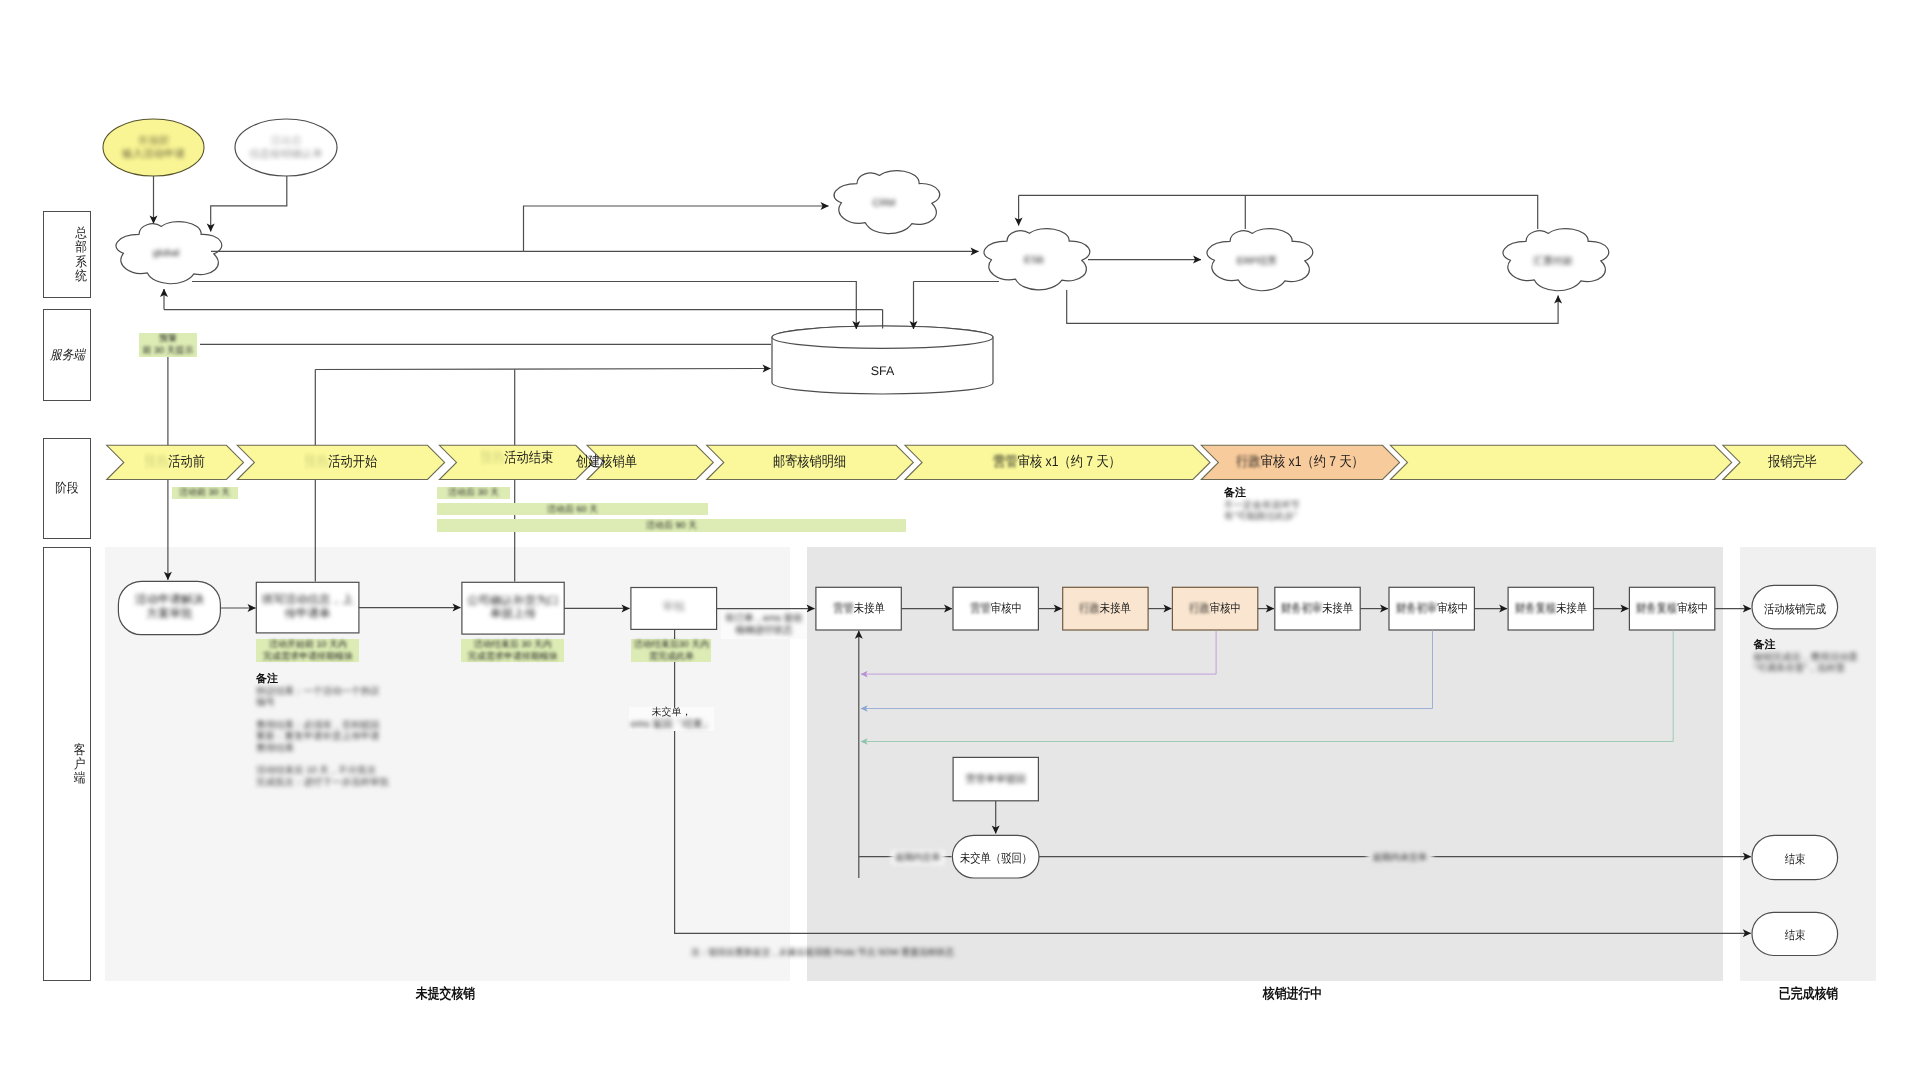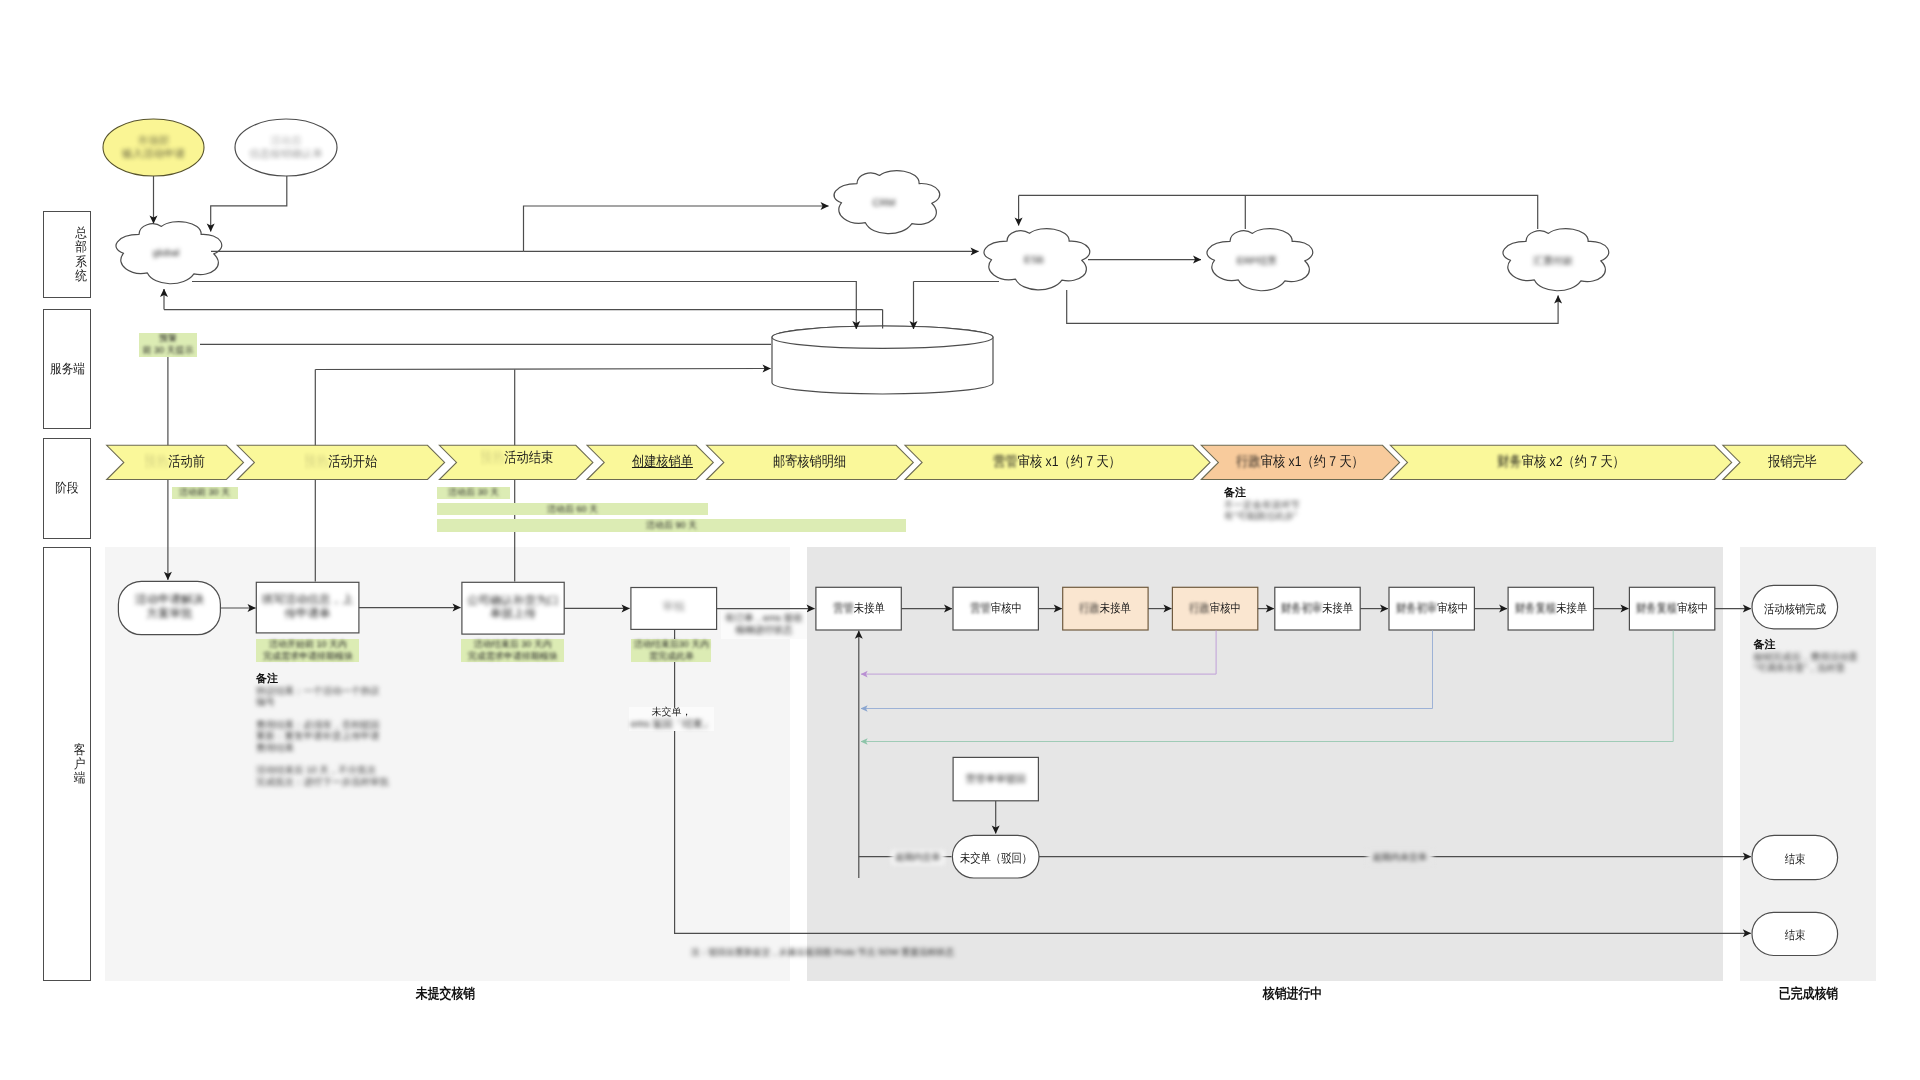--- a/index.html
+++ b/index.html
@@ -124,63 +124,61 @@
       <path d="M 1432.5 630.5 L 1432.5 708.5 L 861.0 708.5" fill="none" stroke="#9db2d6" stroke-width="1.0" marker-end="url(#ah-9db2d6)"></path>
       <path d="M 1673.2 630.5 L 1673.2 741.5 L 861.0 741.5" fill="none" stroke="#9fcbb6" stroke-width="1.0" marker-end="url(#ah-9fcbb6)"></path>
       <path d="M 995.7 801.0 L 995.7 833.5" fill="none" stroke="#4d4d4d" stroke-width="1.2" marker-end="url(#ah-4d4d4d)"></path>
       <path d="M 858.8 856.6 L 951.5 856.6" fill="none" stroke="#4d4d4d" stroke-width="1.2"></path>
       <path d="M 1039.0 856.6 L 1750.8 856.6" fill="none" stroke="#4d4d4d" stroke-width="1.2" marker-end="url(#ah-4d4d4d)"></path>
 
   </svg>
 
 <div class="abs ctr lanelbl" style="left:43px;top:211px;width:48px;height:87px;padding-left:28px;"><span>总部
 系统</span></div>
-<div class="abs ctr lanelbl" style="left:43px;top:309px;width:48px;height:120px;"><span>服务端</span></div>
+<div class="abs ctr lanelbl" style="left:43px;top:309px;width:48px;height:92px;font-style:italic;"><span>服务端</span></div>
 <div class="abs ctr lanelbl" style="left:43px;top:438px;width:48px;height:101px;"><span>阶段</span></div>
 <div class="abs ctr lanelbl" style="left:43px;top:547px;width:48px;height:434px;padding-left:25px;"><span>客户端</span></div>
 <div class="abs ctr nd" style="left:103px;top:119px;width:101px;height:57px;flex-direction:column;font-size:10.5px;line-height:13px;">
       <span class="blurC" style="opacity:.6">市场部</span>
       <span class="blurC" style="opacity:.75">输入活动申请</span>
     </div>
 <div class="abs ctr nd" style="left:235px;top:119px;width:102px;height:57px;flex-direction:column;font-size:10.5px;line-height:13px;">
       <span class="blurC" style="opacity:.35">活动后</span>
       <span class="blurC" style="opacity:.45">信息核销确认单</span>
     </div>
 <div class="abs ctr blurB" style="left:112px;top:220px;width:108px;height:67px;font-size:10px;">global</div>
 <div class="abs ctr blurB" style="left:830px;top:169px;width:108px;height:68px;font-size:10px;">CRM</div>
 <div class="abs ctr blurB" style="left:980px;top:227px;width:108px;height:66px;font-size:10px;">ESB</div>
 <div class="abs ctr blurB" style="left:1203px;top:227px;width:108px;height:67px;font-size:10px;">ERP结算</div>
 <div class="abs ctr blurB" style="left:1499px;top:227px;width:108px;height:67px;font-size:10px;">汇票付款</div>
+<div class="abs ctr " style="left:772px;top:348px;width:221px;height:45px;font-size:12.5px;">SFA</div>
 <div class="abs ctr" style="left:139.1px;top:332.6px;width:57.7px;height:24px;background:#dcecb4;overflow:hidden;">
       <span class="blurA" style="font-size:9px;line-height:11.5px;white-space:pre-line;color:#232323">预警
 前 30 天提示</span>
     </div>
 <div class="abs ph" style="left:106px;top:445.3px;width:137.5px;height:34.2px;display:flex;align-items:center;justify-content:center;white-space:nowrap;text-align:center;">
       <span class="sqz"><span class="blurFaint">预热</span><span>活动前</span></span>
     </div>
 <div class="abs ph" style="left:237.3px;top:445.3px;width:207.3px;height:34.2px;display:flex;align-items:center;justify-content:center;white-space:nowrap;">
       <span class="sqz"><span class="blurFaint">预热</span><span>活动开始</span></span>
     </div>
 <div class="abs ph" style="left:439.4px;top:441px;width:153.5px;height:34.2px;display:flex;align-items:center;justify-content:center;white-space:nowrap;">
       <span class="sqz"><span class="blurFaint">预热</span><span>活动结束</span></span>
     </div>
-<div class="abs ph" style="left:599px;top:445.3px;width:126.2px;height:34.2px;display:flex;align-items:center;justify-content:center;white-space:nowrap;text-decoration:underline;">
+<div class="abs ph" style="left:571px;top:445.3px;width:126.2px;height:34.2px;display:flex;align-items:center;white-space:nowrap;">
       <span class="sqz"><span>创建核销单</span></span>
     </div>
 <div class="abs ph" style="left:706.7px;top:445.3px;width:206.6px;height:35px;display:flex;align-items:center;justify-content:center;white-space:nowrap;">
       <span class="sqz"><span>邮寄核销明细</span></span>
     </div>
 <div class="abs ph" style="left:905px;top:445.3px;width:305px;height:34.2px;display:flex;align-items:center;justify-content:center;white-space:nowrap;">
       <span class="sqz"><span class="blurA">营管</span><span>审核 x1（约 7 天）</span></span>
     </div>
 <div class="abs ph" style="left:1201.3px;top:445.3px;width:198.3px;height:34.2px;display:flex;align-items:center;justify-content:center;white-space:nowrap;">
       <span class="sqz"><span class="blurA">行政</span><span>审核 x1（约 7 天）</span></span>
-    </div>
-<div class="abs ph" style="left:1390.4px;top:445.3px;width:341.3px;height:34.2px;display:flex;align-items:center;justify-content:center;white-space:nowrap;">
-      <span class="sqz"><span class="blurA">财务</span><span>审核 x2（约 7 天）</span></span>
     </div>
 <div class="abs ph" style="left:1722.9px;top:445.3px;width:139.6px;height:34.2px;display:flex;align-items:center;justify-content:center;white-space:nowrap;">
       <span class="sqz"><span>报销完毕</span></span>
     </div>
 <div class="abs ctr" style="left:171.5px;top:486.5px;width:66px;height:12.5px;background:#dcecb4;overflow:hidden;">
       <span class="blurA" style="font-size:9px;color:#232323">活动前 30 天</span>
     </div>
 <div class="abs ctr" style="left:436.9px;top:486.5px;width:73px;height:12.5px;background:#dcecb4;overflow:hidden;">
       <span class="blurA" style="font-size:9px;color:#232323">活动后 30 天</span>
     </div>

